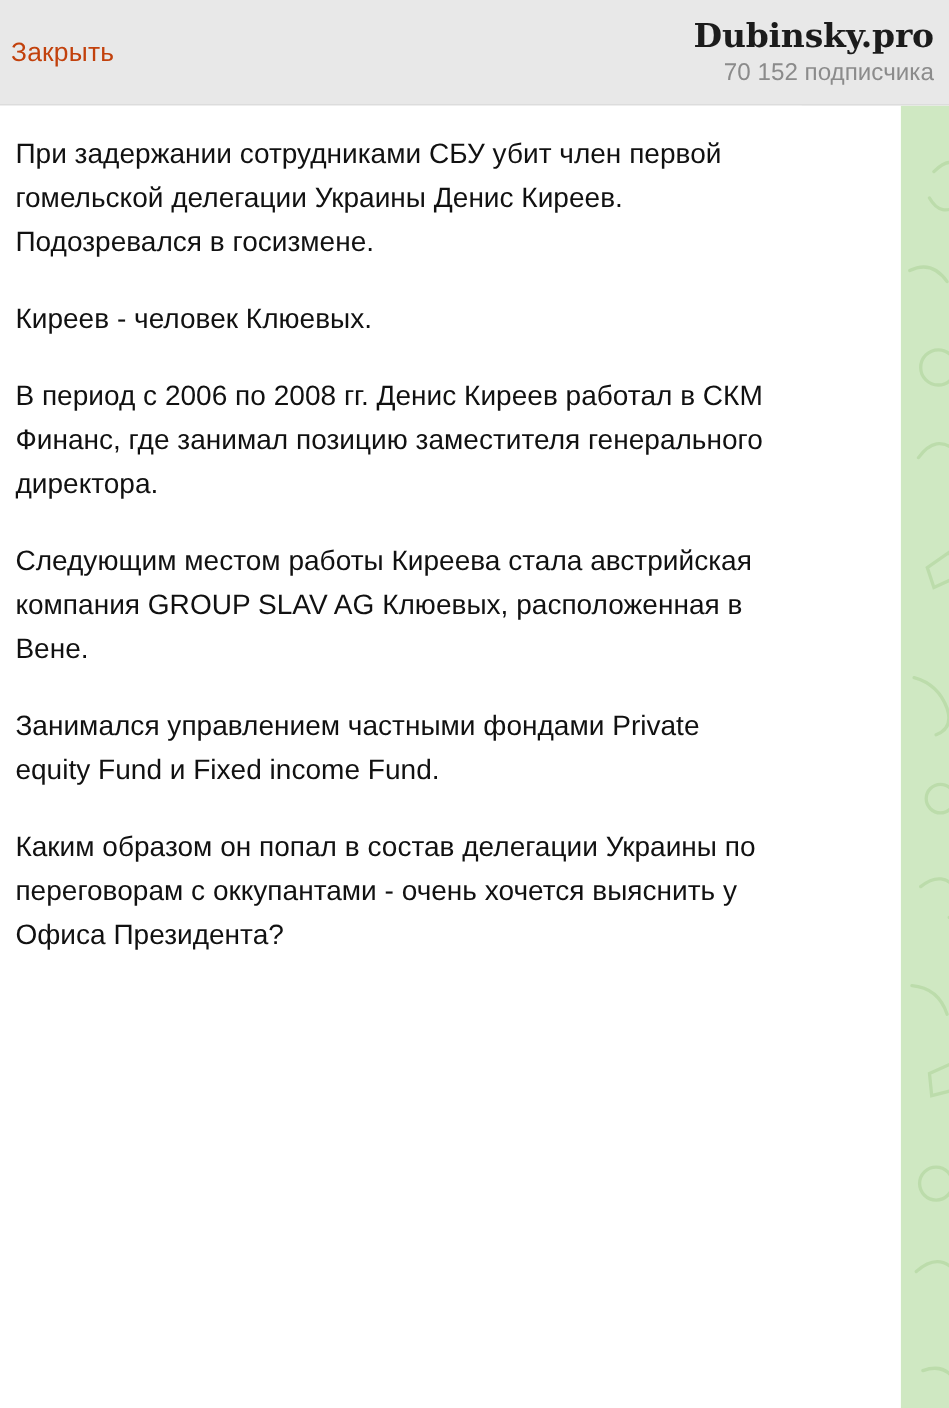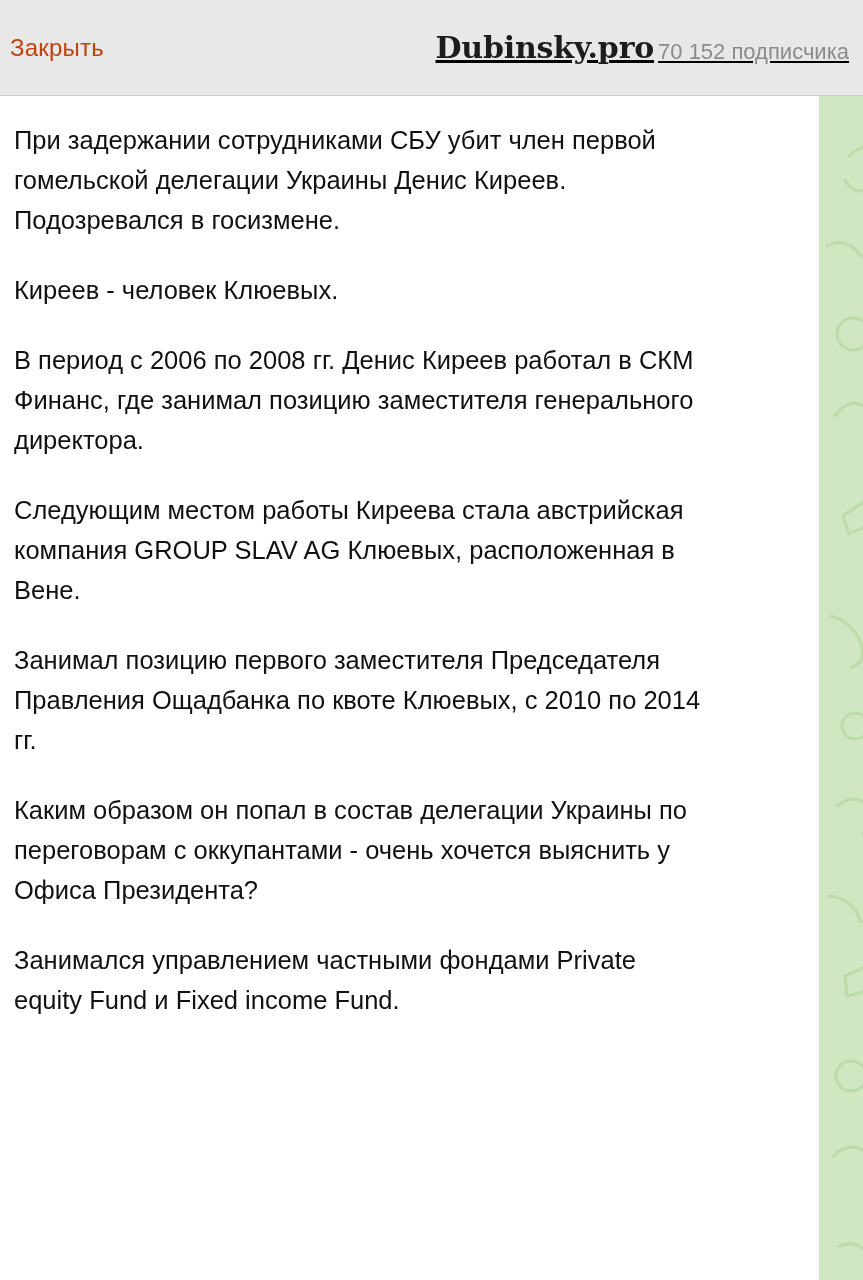--- a/index.html
+++ b/index.html
@@ -44,25 +44,24 @@
     background: none;
     border: none;
     padding: 0;
     cursor: pointer;
     font-family: Liberation Sans, sans-serif;
     white-space: nowrap;
   }
   .channel-info {
     text-align: right;
     display: flex;
-    flex-direction: row;
+    flex-direction: column;
     align-items: flex-end;
     justify-content: center;
     gap: 4px;
-    text-decoration: underline;
   }
   .channel-title {
     font-size: 30px;
     font-weight: bold;
     color: #1c1c1c;
     line-height: 1.05;
     letter-spacing: -0.2px;
     font-family: "DejaVu Serif", serif;
   }
   .channel-subs {
@@ -145,19 +144,18 @@
         <path d="M24 1060 q20 -18 36 0 q12 14 -4 26"></path>
         <path d="M30 1150 q22 -8 32 14"></path>
       </svg>
     </div>
 
     <div class="post">
       <p>При задержании сотрудниками СБУ убит член первой гомельской делегации Украины Денис Киреев. Подозревался в госизмене.</p>
       <p>Киреев - человек Клюевых.</p>
       <p>В период с 2006 по 2008 гг. Денис Киреев работал в СКМ Финанс, где занимал позицию заместителя генерального директора.</p>
       <p>Следующим местом работы Киреева стала австрийская компания GROUP SLAV AG Клюевых, расположенная в Вене.</p>
-      <p>Занимал позицию первого заместителя Председателя Правления Ощадбанка по квоте Клюевых, с 2010 по 2014 гг.</p>
+      <p>Занимался управлением частными фондами Private equity Fund и Fixed income Fund.</p>
       <p>Каким образом он попал в состав делегации Украины по переговорам с оккупантами - очень хочется выяснить у Офиса Президента?</p>
-      <p>Занимался управлением частными фондами Private equity Fund и Fixed income Fund.</p>
     </div>
 
   </div>
 </div>
 
 </body></html>

